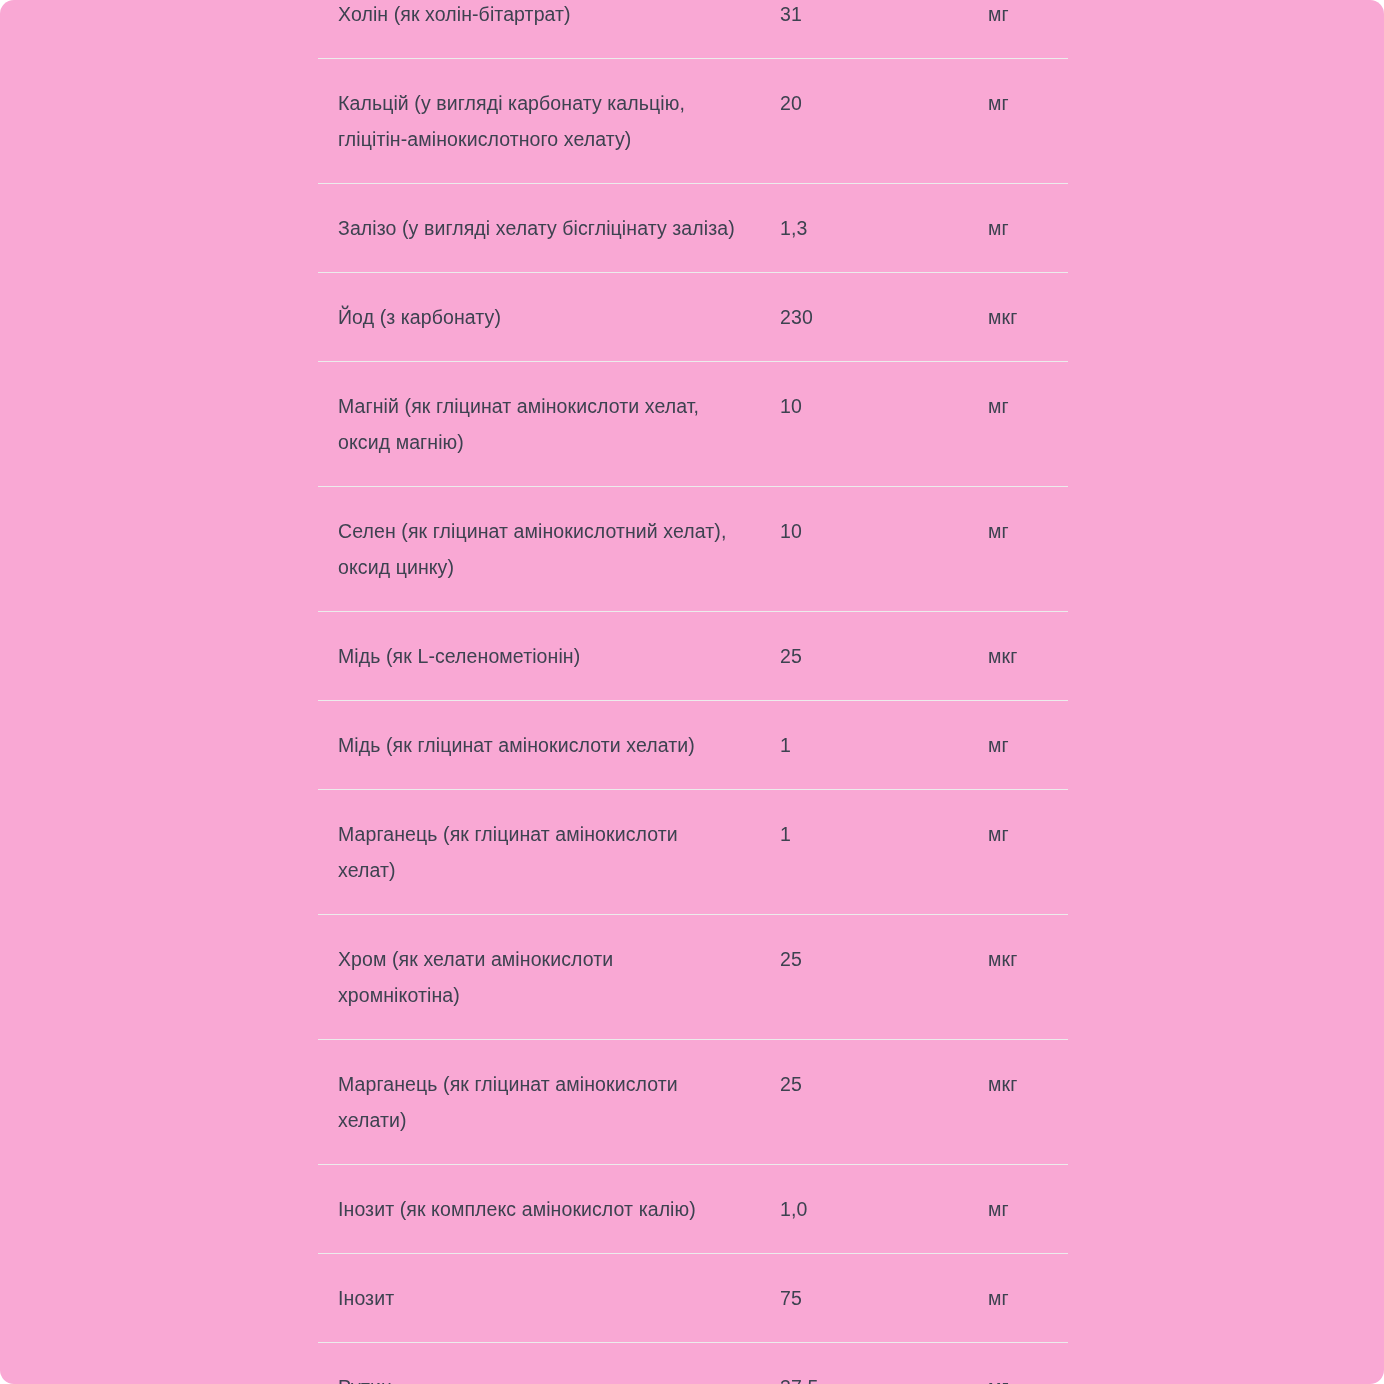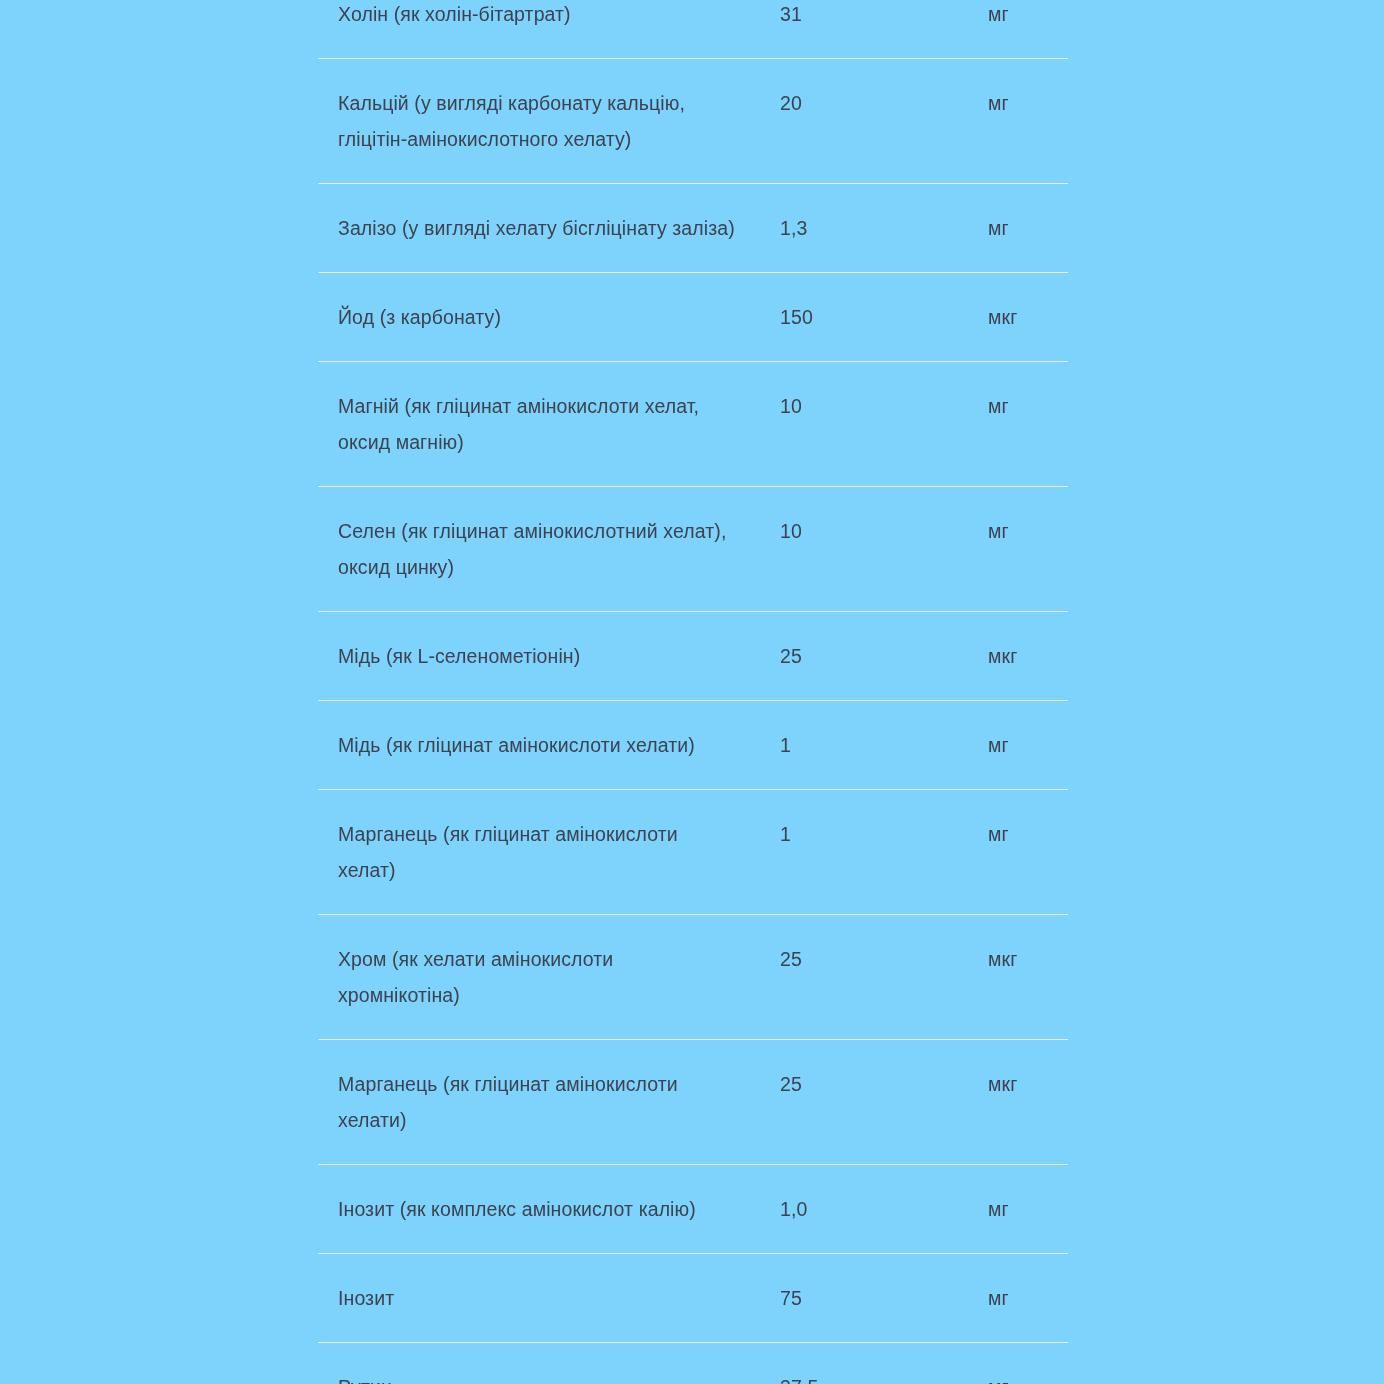--- a/index.html
+++ b/index.html
@@ -17,21 +17,22 @@
     color: #3d4250;
     -webkit-font-smoothing: antialiased;
   }
 
   
   #page {
     position: relative;
     width: 1384px;
     height: 1384px;
     overflow: hidden;
-    background: #7dd3fc;
+    background: #f9a8d4;
+    border-radius: 14px;
   }
 
   #table-scroll {
     position: absolute;
     left: 0;
     
     top: -30px;
     width: 1384px;
   }
 
@@ -119,21 +120,21 @@
               <span class="name-text">Залізо (у вигляді хелату бісгліцінату заліза)</span>
             </td>
           <td class="cell-value">1,3</td>
           <td class="cell-unit">мг</td>
         </tr>
 
         <tr>
           <td class="cell-name">
               <span class="name-text">Йод (з карбонату)</span>
             </td>
-          <td class="cell-value">150</td>
+          <td class="cell-value">230</td>
           <td class="cell-unit">мкг</td>
         </tr>
 
         <tr>
           <td class="cell-name">
               <span class="name-text">Магній (як гліцинат амінокислоти хелат, оксид магнію)</span>
             </td>
           <td class="cell-value">10</td>
           <td class="cell-unit">мг</td>
         </tr>

